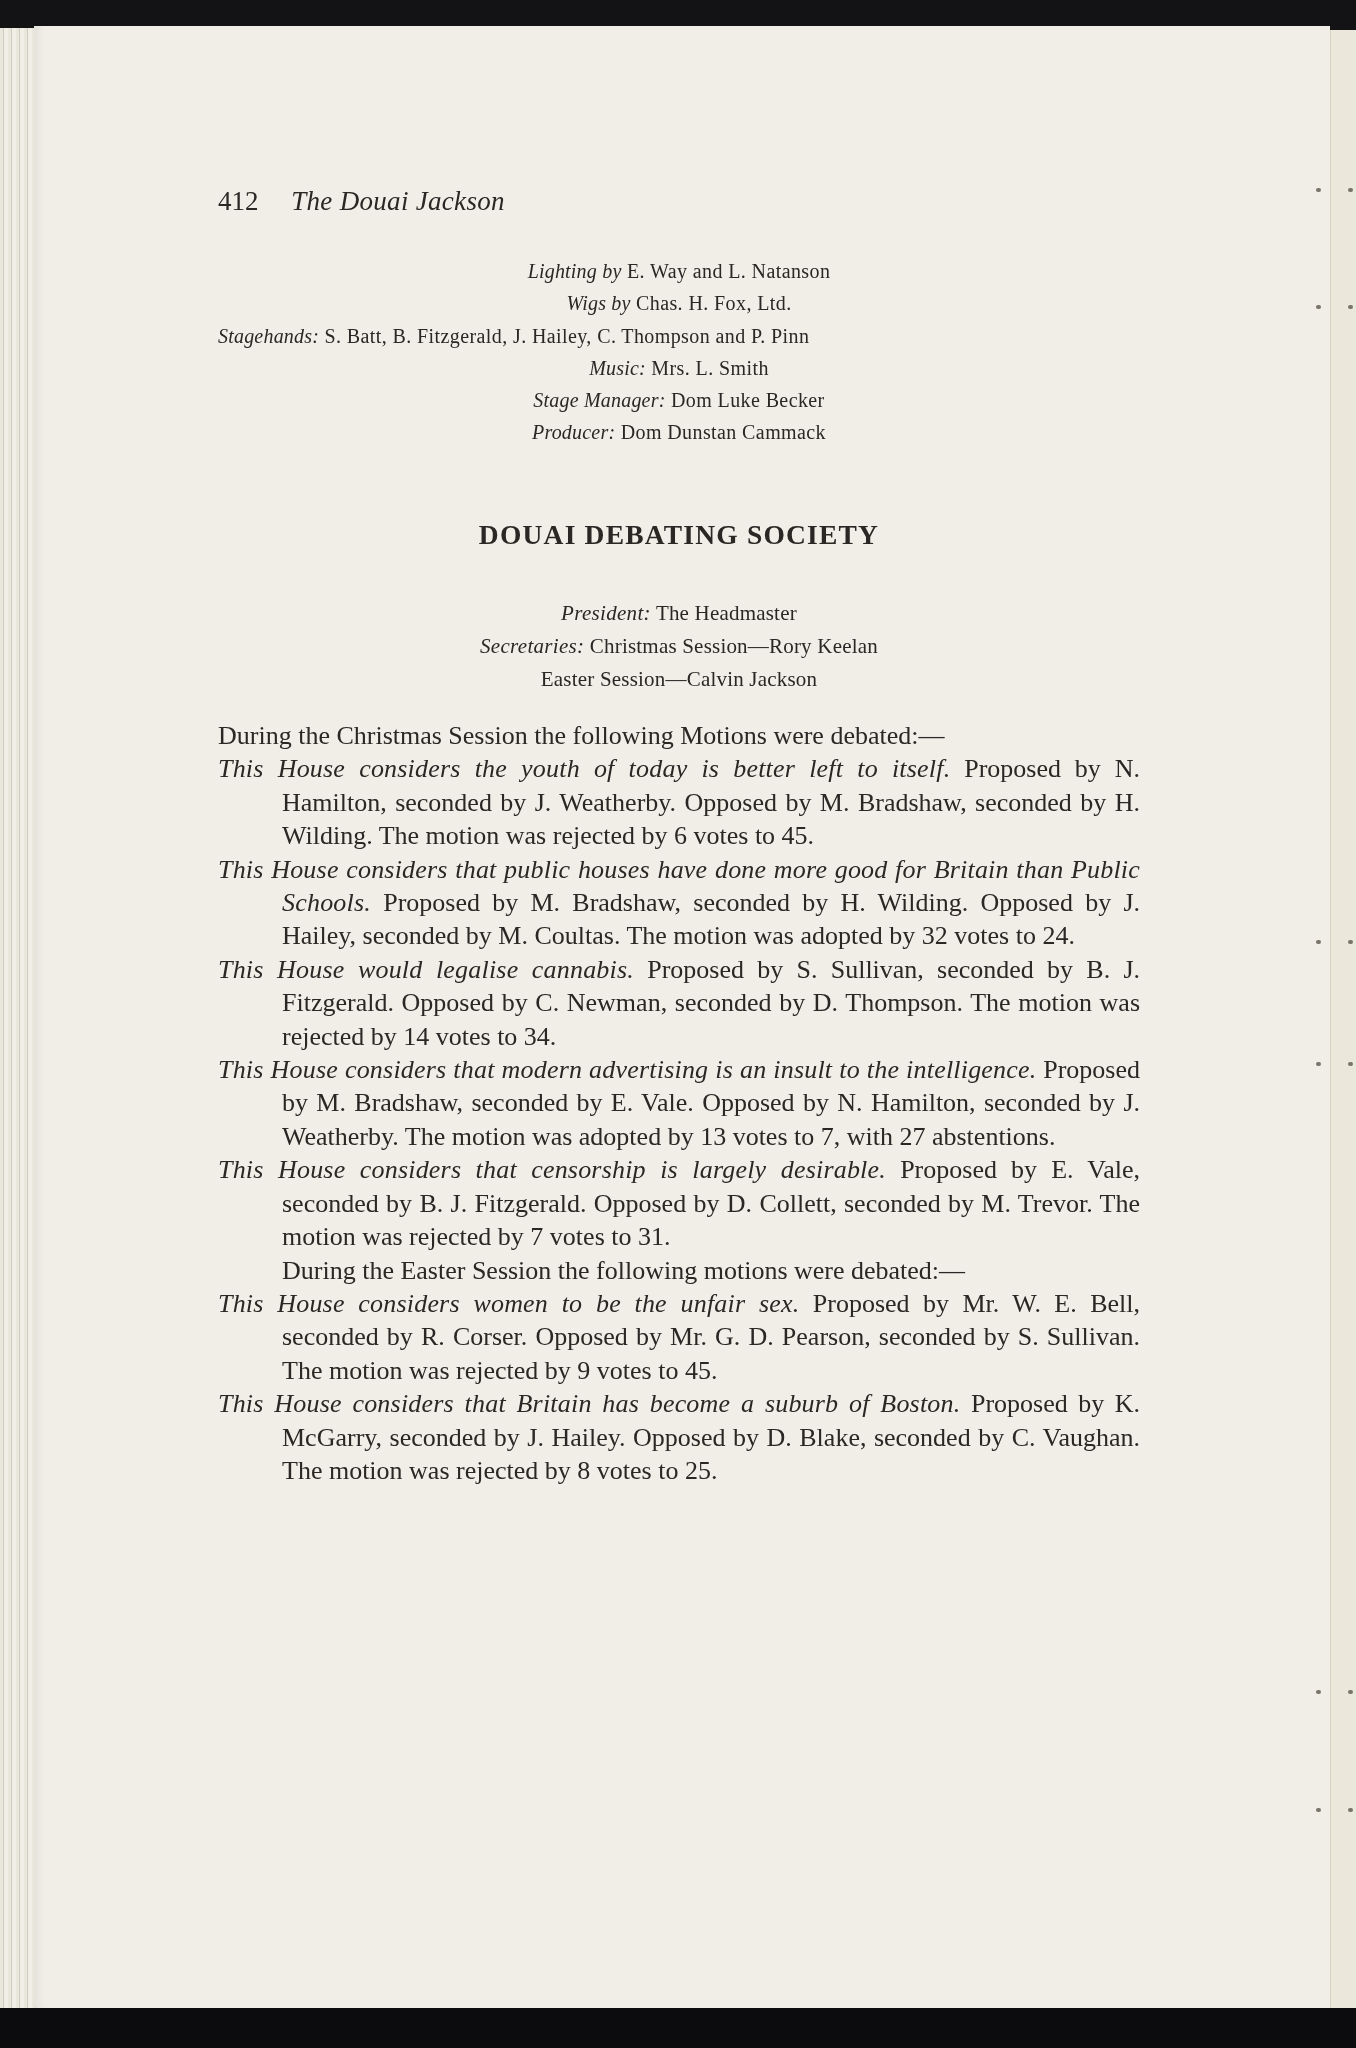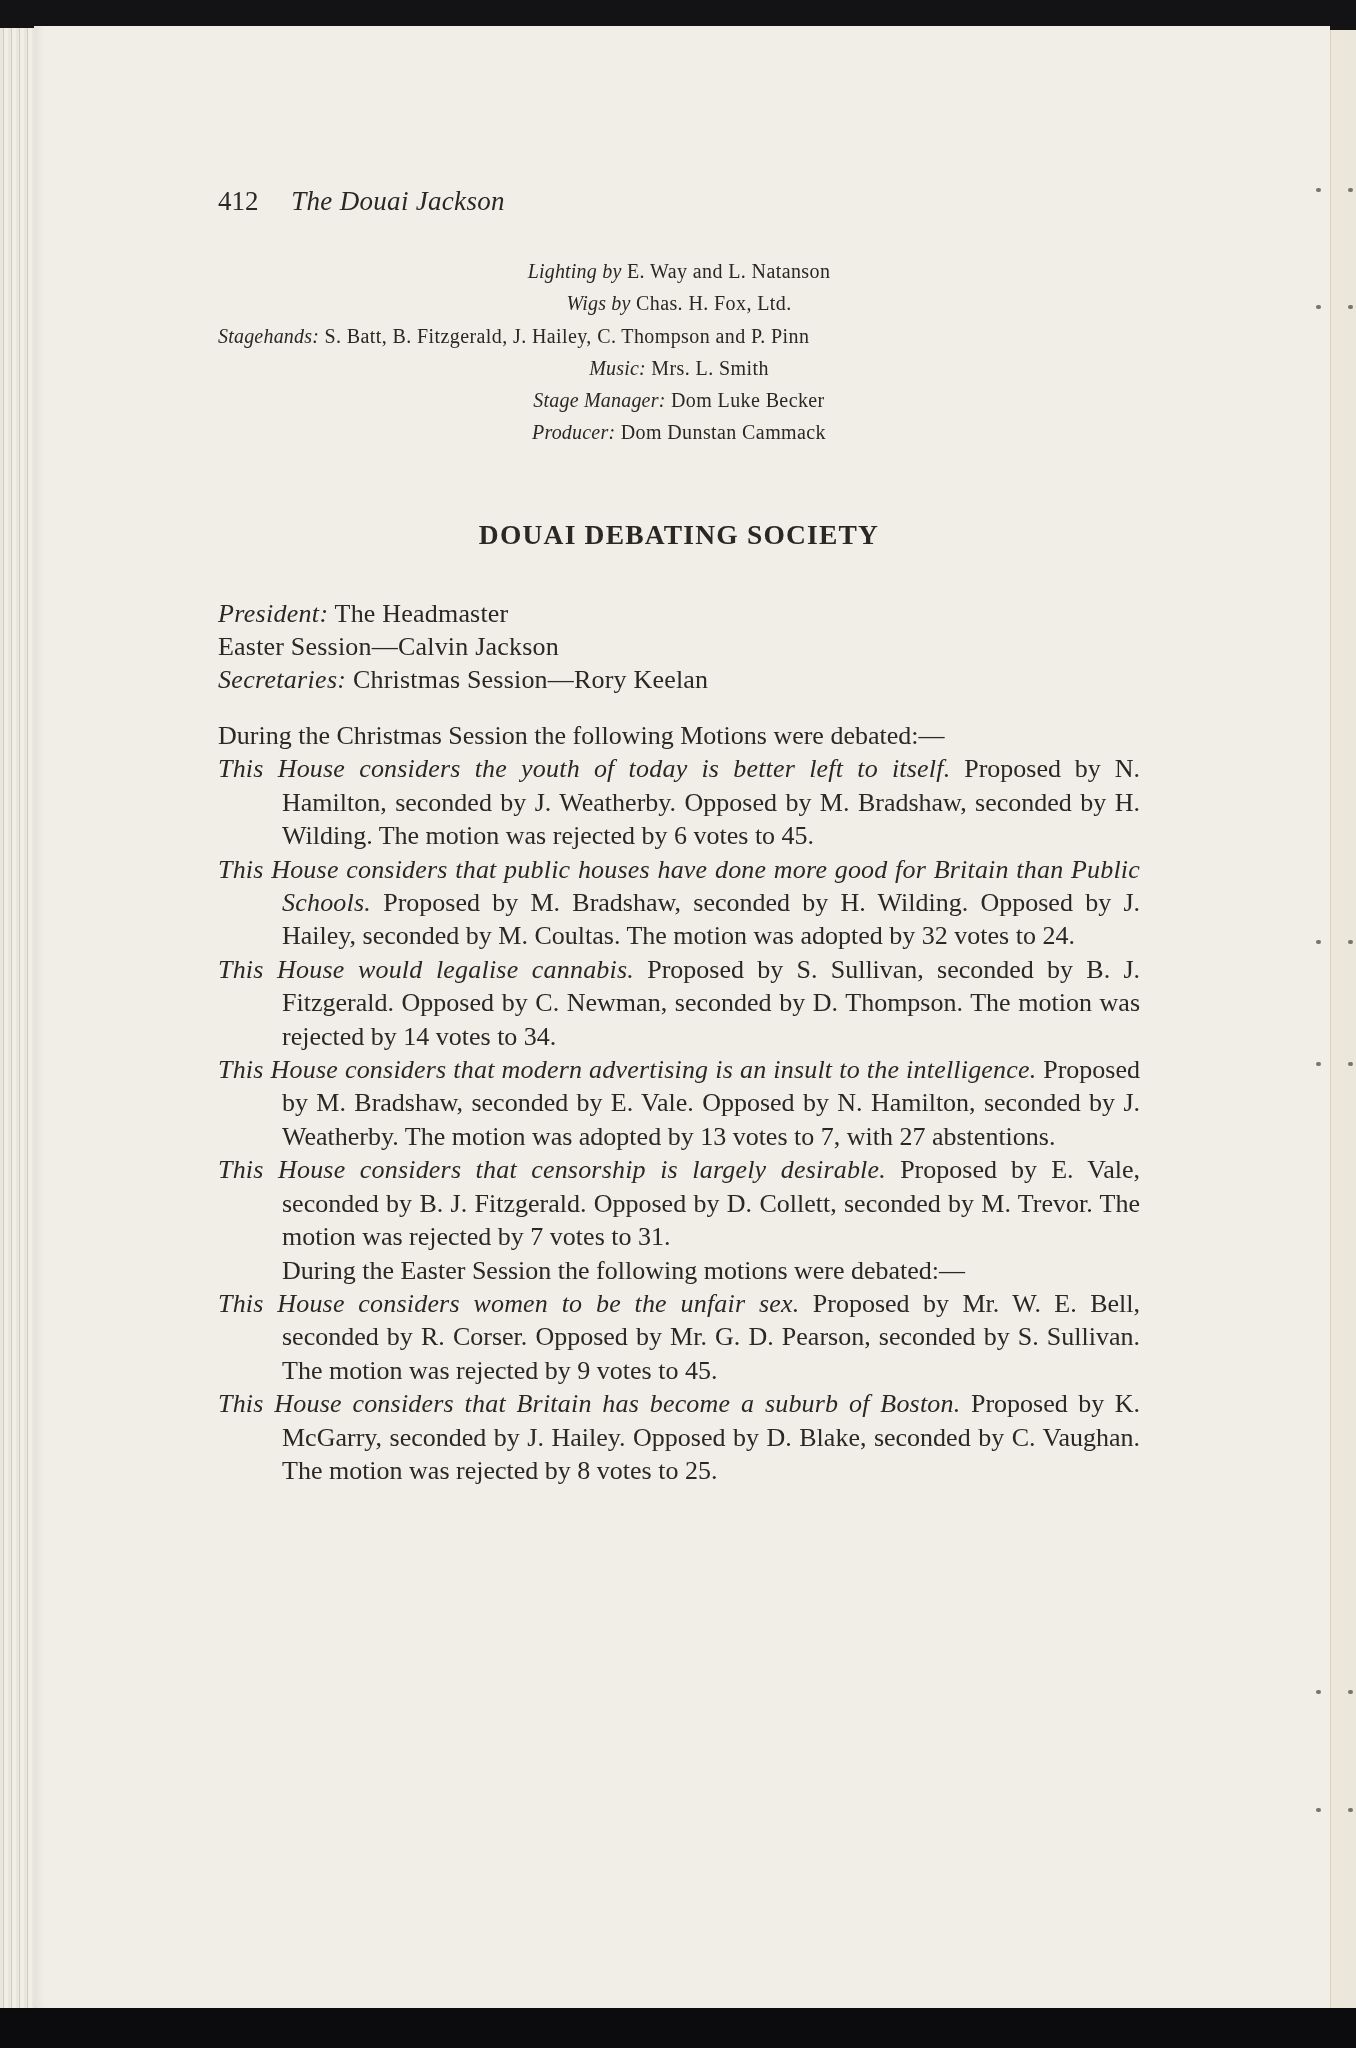--- a/index.html
+++ b/index.html
@@ -30,21 +30,21 @@
     .running-head .num { margin-right: 26px; text-align: center; }
     .running-head .title { font-style: italic; letter-spacing: 0.3px; }
 
     .credits { position: absolute; left: 218px; top: 255px; width: 922px; font-size: 20px; line-height: 32.3px; text-align: center; letter-spacing: 0.4px; }
     .credits .cl { white-space: nowrap; }
     .credits .cl.wide { text-align: left; }
     .credits i { letter-spacing: 0.2px; }
 
     .society-title { position: absolute; left: 218px; top: 517px; width: 922px; text-align: center; font-size: 27.5px; font-weight: bold; letter-spacing: 1.2px; line-height: 36px; }
 
-    .officers { position: absolute; left: 218px; top: 597px; width: 922px; text-align: left; font-size: 26px; line-height: 33px; letter-spacing: 0.2px; }
+    .officers { position: absolute; left: 218px; top: 597px; width: 922px; text-align: center; font-size: 21px; line-height: 33px; letter-spacing: 0.2px; }
     .officers i { letter-spacing: 0.3px; }
 
     .body-text { position: absolute; left: 218px; top: 719px; width: 922px; font-size: 26px; line-height: 33.4px; }
     .para { text-align: justify; text-align-last: left; }
     .motion { padding-left: 64px; text-indent: -64px; text-align: justify; }
     .motion .mtitle { font-style: italic; letter-spacing: 0.2px; }
     .indent-para { text-indent: 64px; text-align: justify; }
   </style>
 </head>
 <body>
@@ -80,22 +80,22 @@
   <div class="cl wide"><i>Stagehands:</i> <span>S. Batt, B. Fitzgerald, J. Hailey, C. Thompson and P. Pinn</span></div>
   <div class="cl"><i>Music:</i> <span>Mrs. L. Smith</span></div>
   <div class="cl"><i>Stage Manager:</i> <span>Dom Luke Becker</span></div>
   <div class="cl"><i>Producer:</i> <span>Dom Dunstan Cammack</span></div>
 </div>
 
 <div class="society-title">DOUAI DEBATING SOCIETY</div>
 
 <div class="officers">
   <div><i>President:</i> <span>The Headmaster</span></div>
+  <div><i>Secretaries:</i> <span>Christmas Session—Rory Keelan</span></div>
   <div>Easter Session—Calvin Jackson</div>
-  <div><i>Secretaries:</i> <span>Christmas Session—Rory Keelan</span></div>
 </div>
 
 <div class="body-text">
   <div class="para">During the Christmas Session the following Motions were debated:—</div>
 
   <div class="motion"><span class="mtitle">This House considers the youth of today is better left to itself.</span> <span>Proposed by N. Hamilton, seconded by J. Weatherby. Opposed by M. Bradshaw, seconded by H. Wilding. The motion was rejected by 6 votes to 45.</span></div>
   <div class="motion"><span class="mtitle">This House considers that public houses have done more good for Britain than Public Schools.</span> <span>Proposed by M. Bradshaw, seconded by H. Wilding. Opposed by J. Hailey, seconded by M. Coultas. The motion was adopted by 32 votes to 24.</span></div>
   <div class="motion"><span class="mtitle">This House would legalise cannabis.</span> <span>Proposed by S. Sullivan, seconded by B. J. Fitzgerald. Opposed by C. Newman, seconded by D. Thompson. The motion was rejected by 14 votes to 34.</span></div>
   <div class="motion"><span class="mtitle">This House considers that modern advertising is an insult to the intelligence.</span> <span>Proposed by M. Bradshaw, seconded by E. Vale. Opposed by N. Hamilton, seconded by J. Weatherby. The motion was adopted by 13 votes to 7, with 27 abstentions.</span></div>
   <div class="motion"><span class="mtitle">This House considers that censorship is largely desirable.</span> <span>Proposed by E. Vale, seconded by B. J. Fitzgerald. Opposed by D. Collett, seconded by M. Trevor. The motion was rejected by 7 votes to 31.</span></div>

